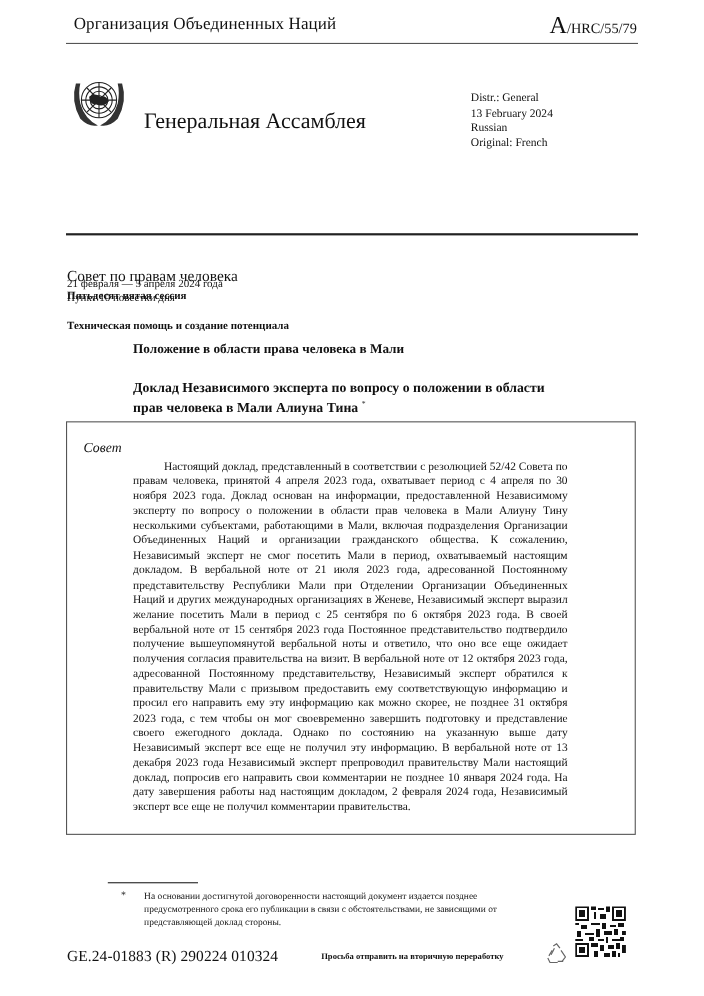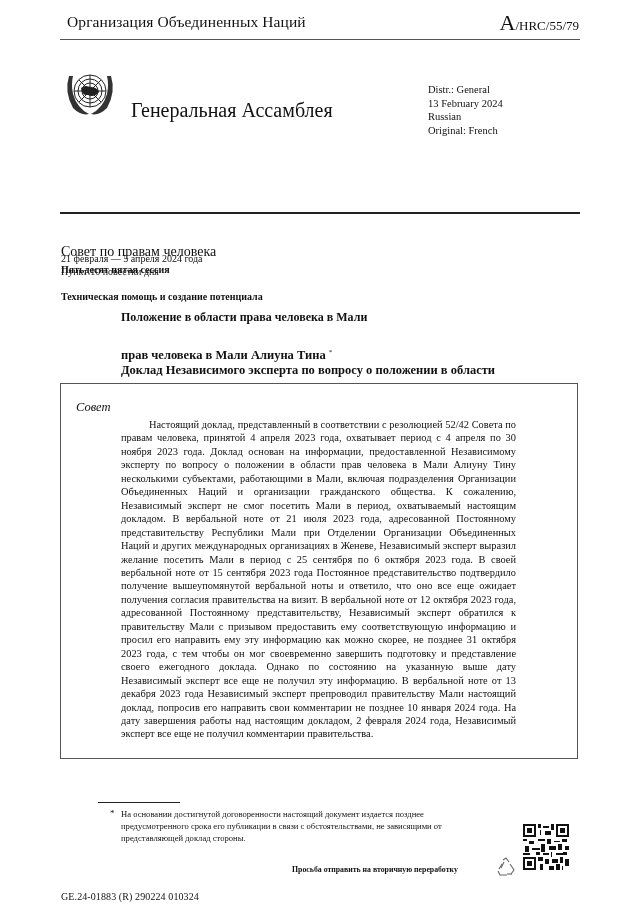--- a/index.html
+++ b/index.html
@@ -26,23 +26,23 @@
   .sub-title { left:121px; top:345px; width:410px; font-size:12.5px; font-weight:bold; line-height:15px; }
   .sub-title sup { font-size:7px; font-weight:normal; vertical-align:super; }
 
   .box { left:60px; top:383px; width:518px; height:376px; border:1.3px solid #555; box-sizing:border-box; }
   .resume-label { left:76px; top:400px; font-size:12.5px; font-style:italic; }
   .summary { left:121px; top:418px; width:395px; font-size:10.4px; line-height:13.45px;
              text-align:justify; text-indent:28px; }
 
   .fn-rule { left:98px; top:802px; width:82px; height:0; border-top:1px solid #222; }
   .fn-mark { left:110px; top:808px; font-size:9px; }
-  .fn-text { left:121px; top:808px; width:365px; font-size:8.6px; line-height:12.2px; }
+  .fn-text { left:131px; top:808px; width:365px; font-size:8.6px; line-height:12.2px; }
 
-  .docnum { left:61px; top:863px; font-size:10px; letter-spacing:0.1px;margin-top:28px; }
+  .docnum { left:61px; top:863px; font-size:14px; letter-spacing:0.1px; }
   .recycle-text { left:292px; top:865px; font-size:7.8px; font-weight:bold; }
   .recycle-icon { left:495px; top:856px; width:22px; height:22px; }
   .qr { left:523px; top:824px; width:46px; height:46px; }
 </style>
 </head>
 <body>
 
 <div class="abs org-name">Организация Объединенных Наций</div>
 <div class="abs symbol"><span class="big">A</span><span>/HRC/55/79</span></div>
 <div class="abs rule-top"></div>
@@ -77,22 +77,22 @@
 <div class="abs rule-thick"></div>
 
 <div class="abs council">Совет по правам человека</div>
 <div class="abs session-line b" style="top:239px;margin-top:24px;">Пятьдесят пятая сессия</div>
 <div class="abs session-line" style="top:252px;">21 февраля — 5 апреля 2024 года</div>
 <div class="abs session-line" style="top:265px;">Пункт 10 повестки дня</div>
 <div class="abs session-line b" style="top:290px;">Техническая помощь и создание потенциала</div>
 
 <div class="abs main-title">Положение в области права человека в Мали</div>
 <div class="abs sub-title">
+  <div>Доклад Независимого эксперта по вопросу о положении в области</div>
   <div><span>прав человека в Мали Алиуна Тина</span> <sup>*</sup></div>
-  <div>Доклад Независимого эксперта по вопросу о положении в области</div>
 </div>
 
 <div class="abs box"></div>
 <div class="abs resume-label">Совет</div>
 <div class="abs summary">Настоящий доклад, представленный в соответствии с резолюцией 52/42 Совета по правам человека, принятой 4 апреля 2023 года, охватывает период с 4 апреля по 30 ноября 2023 года. Доклад основан на информации, предоставленной Независимому эксперту по вопросу о положении в области прав человека в Мали Алиуну Тину несколькими субъектами, работающими в Мали, включая подразделения Организации Объединенных Наций и организации гражданского общества. К сожалению, Независимый эксперт не смог посетить Мали в период, охватываемый настоящим докладом. В вербальной ноте от 21 июля 2023 года, адресованной Постоянному представительству Республики Мали при Отделении Организации Объединенных Наций и других международных организациях в Женеве, Независимый эксперт выразил желание посетить Мали в период с 25 сентября по 6 октября 2023 года. В своей вербальной ноте от 15 сентября 2023 года Постоянное представительство подтвердило получение вышеупомянутой вербальной ноты и ответило, что оно все еще ожидает получения согласия правительства на визит. В вербальной ноте от 12 октября 2023 года, адресованной Постоянному представительству, Независимый эксперт обратился к правительству Мали с призывом предоставить ему соответствующую информацию и просил его направить ему эту информацию как можно скорее, не позднее 31 октября 2023 года, с тем чтобы он мог своевременно завершить подготовку и представление своего ежегодного доклада. Однако по состоянию на указанную выше дату Независимый эксперт все еще не получил эту информацию. В вербальной ноте от 13 декабря 2023 года Независимый эксперт препроводил правительству Мали настоящий доклад, попросив его направить свои комментарии не позднее 10 января 2024 года. На дату завершения работы над настоящим докладом, 2 февраля 2024 года, Независимый эксперт все еще не получил комментарии правительства.</div>
 
 <div class="abs fn-rule"></div>
 <div class="abs fn-mark">*</div>
 <div class="abs fn-text">На основании достигнутой договоренности настоящий документ издается позднее предусмотренного срока его публикации в связи с обстоятельствами, не зависящими от представляющей доклад стороны.</div>
 

